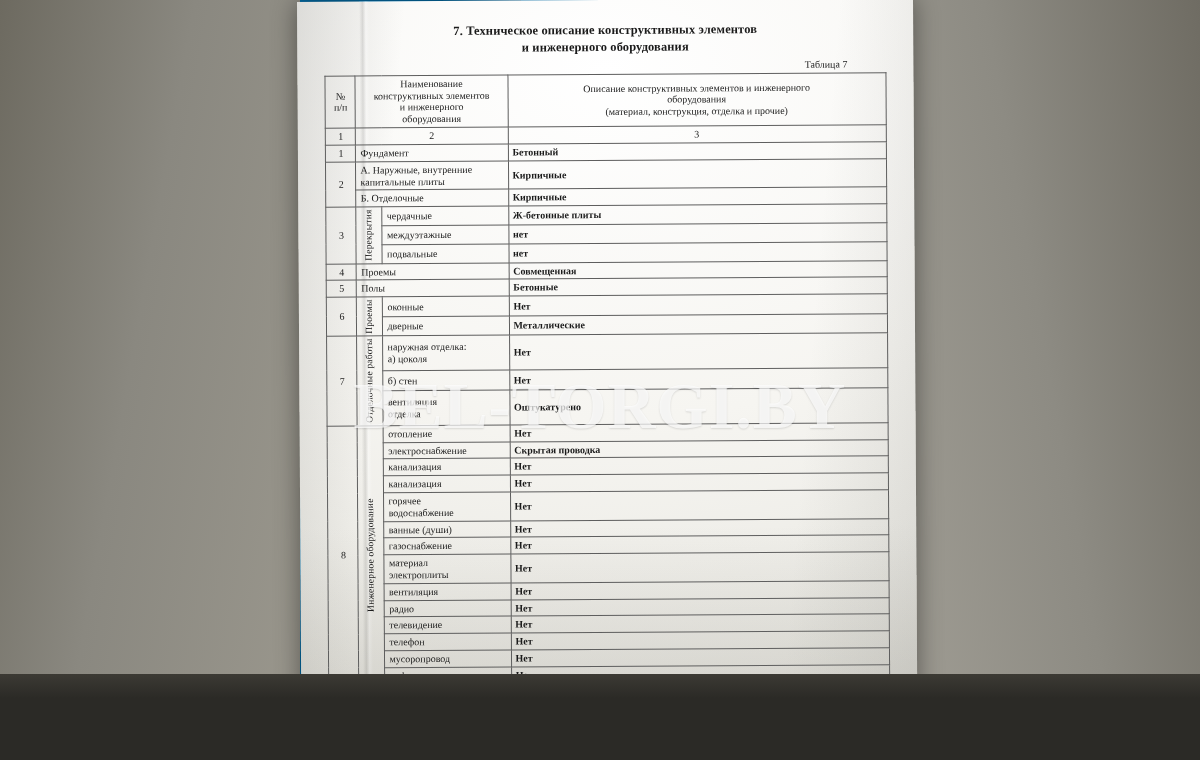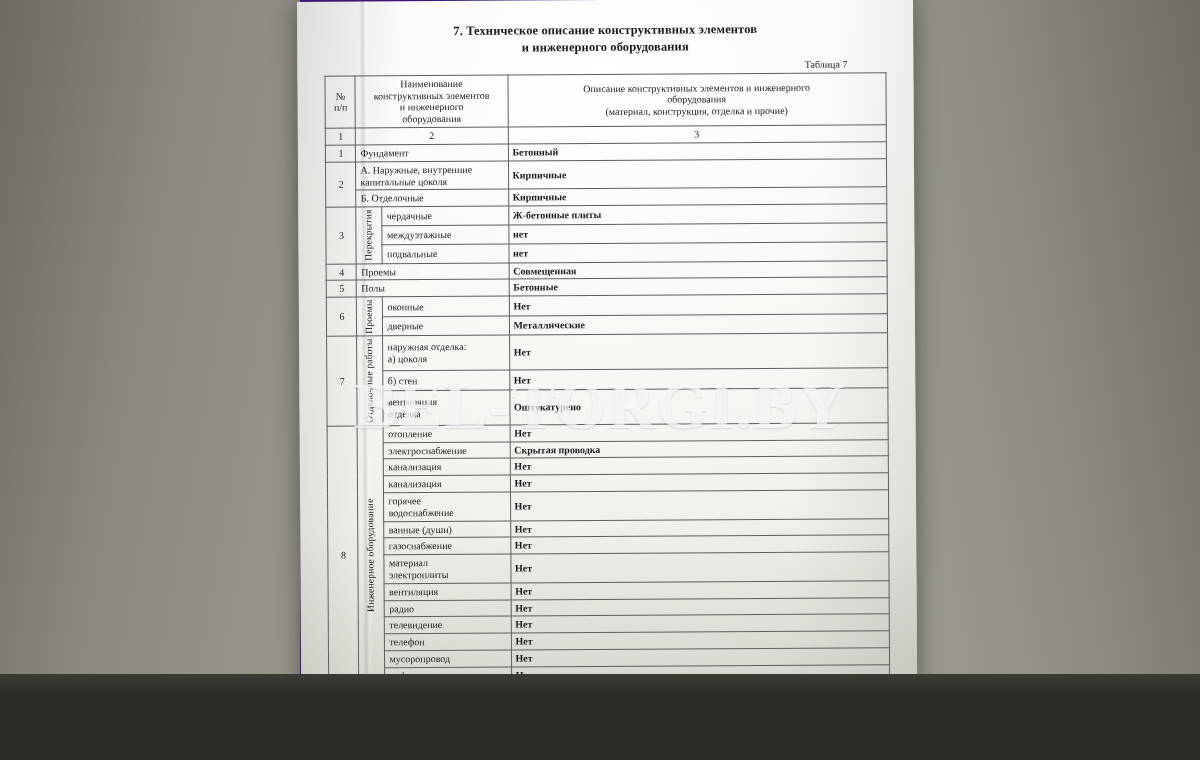--- a/index.html
+++ b/index.html
@@ -12,21 +12,21 @@
     height: 760px;
     overflow: hidden;
     font-family: "Liberation Serif", serif;
     position: relative;
   }
 
   
   #photo {
     position: absolute;
     inset: 0;
-    background: #4c1d95;
+    background: #0369a1;
   }
   .desk-left {
     position: absolute;
     left: 0; top: 0; bottom: 0;
     width: 300px;
     background: linear-gradient(100deg, #6d6a60 0%, #8a8880 45%, #9a978d 100%);
   }
   .desk-right {
     position: absolute;
     right: 0; top: 0; bottom: 0;
@@ -259,21 +259,21 @@
           <tr>
             <td class="c-num">1</td>
             <td colspan="2">Фундамент</td>
             <td class="c-desc">Бетонный</td>
           </tr>
 
           <tr>
             <td class="c-num" rowspan="2">2</td>
             <td colspan="2">
               <div>А. Наружные, внутренние</div>
-              <div>капитальные цоколя</div>
+              <div>капитальные плиты</div>
             </td>
             <td class="c-desc">Кирпичные</td>
           </tr>
           <tr>
             <td colspan="2">Б. Отделочные</td>
             <td class="c-desc">Кирпичные</td>
           </tr>
 
           <tr>
             <td class="c-num" rowspan="3">3</td>

